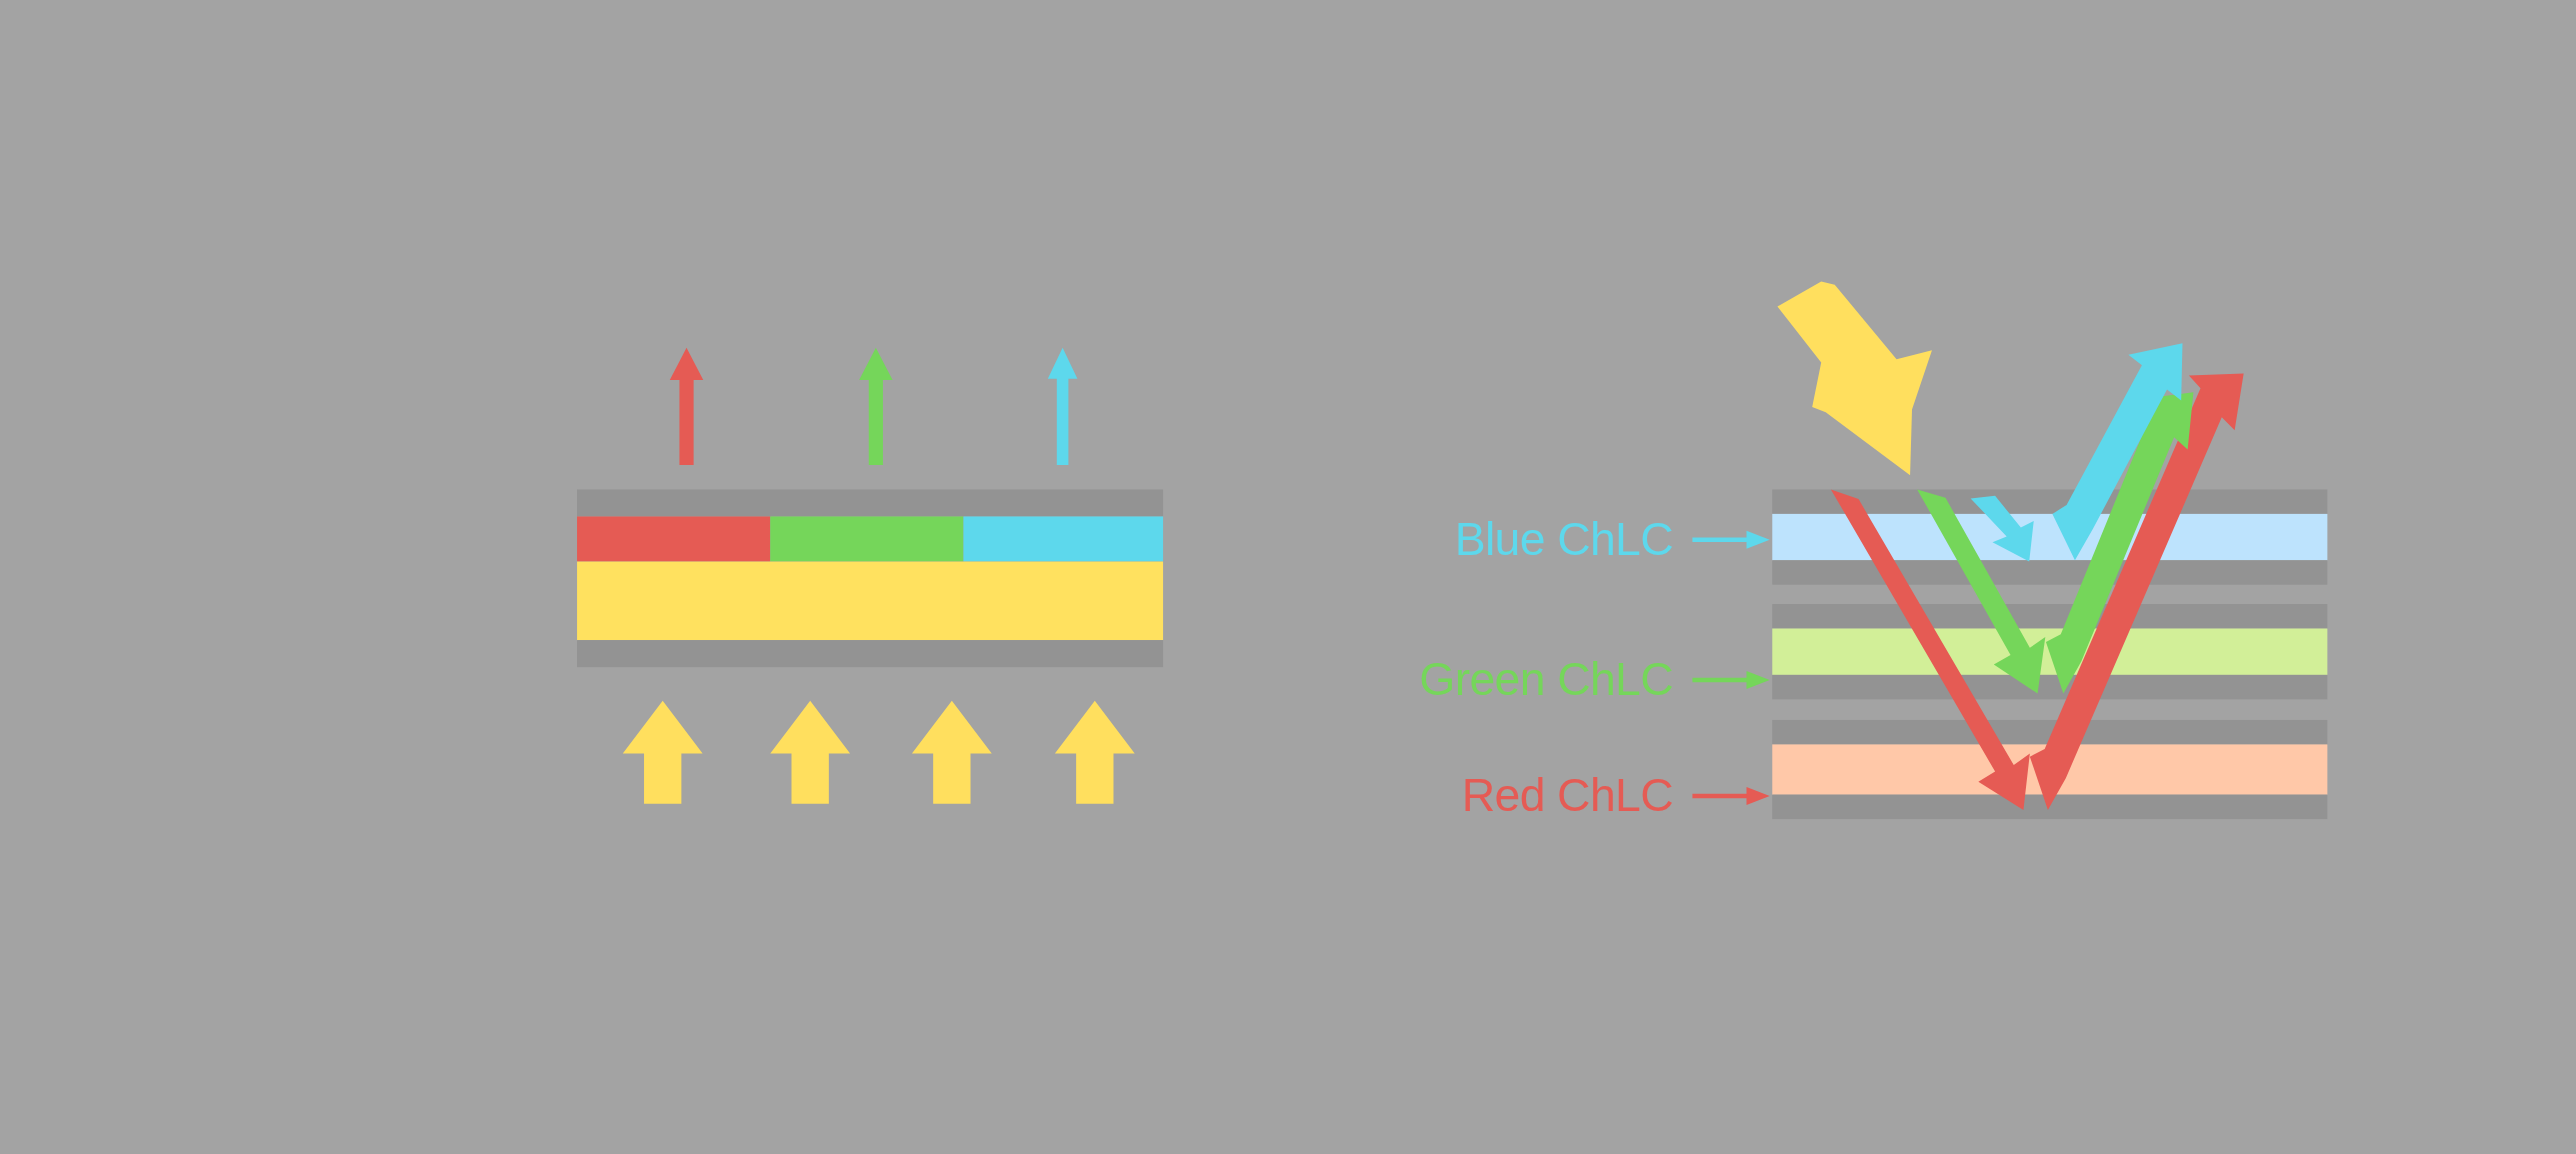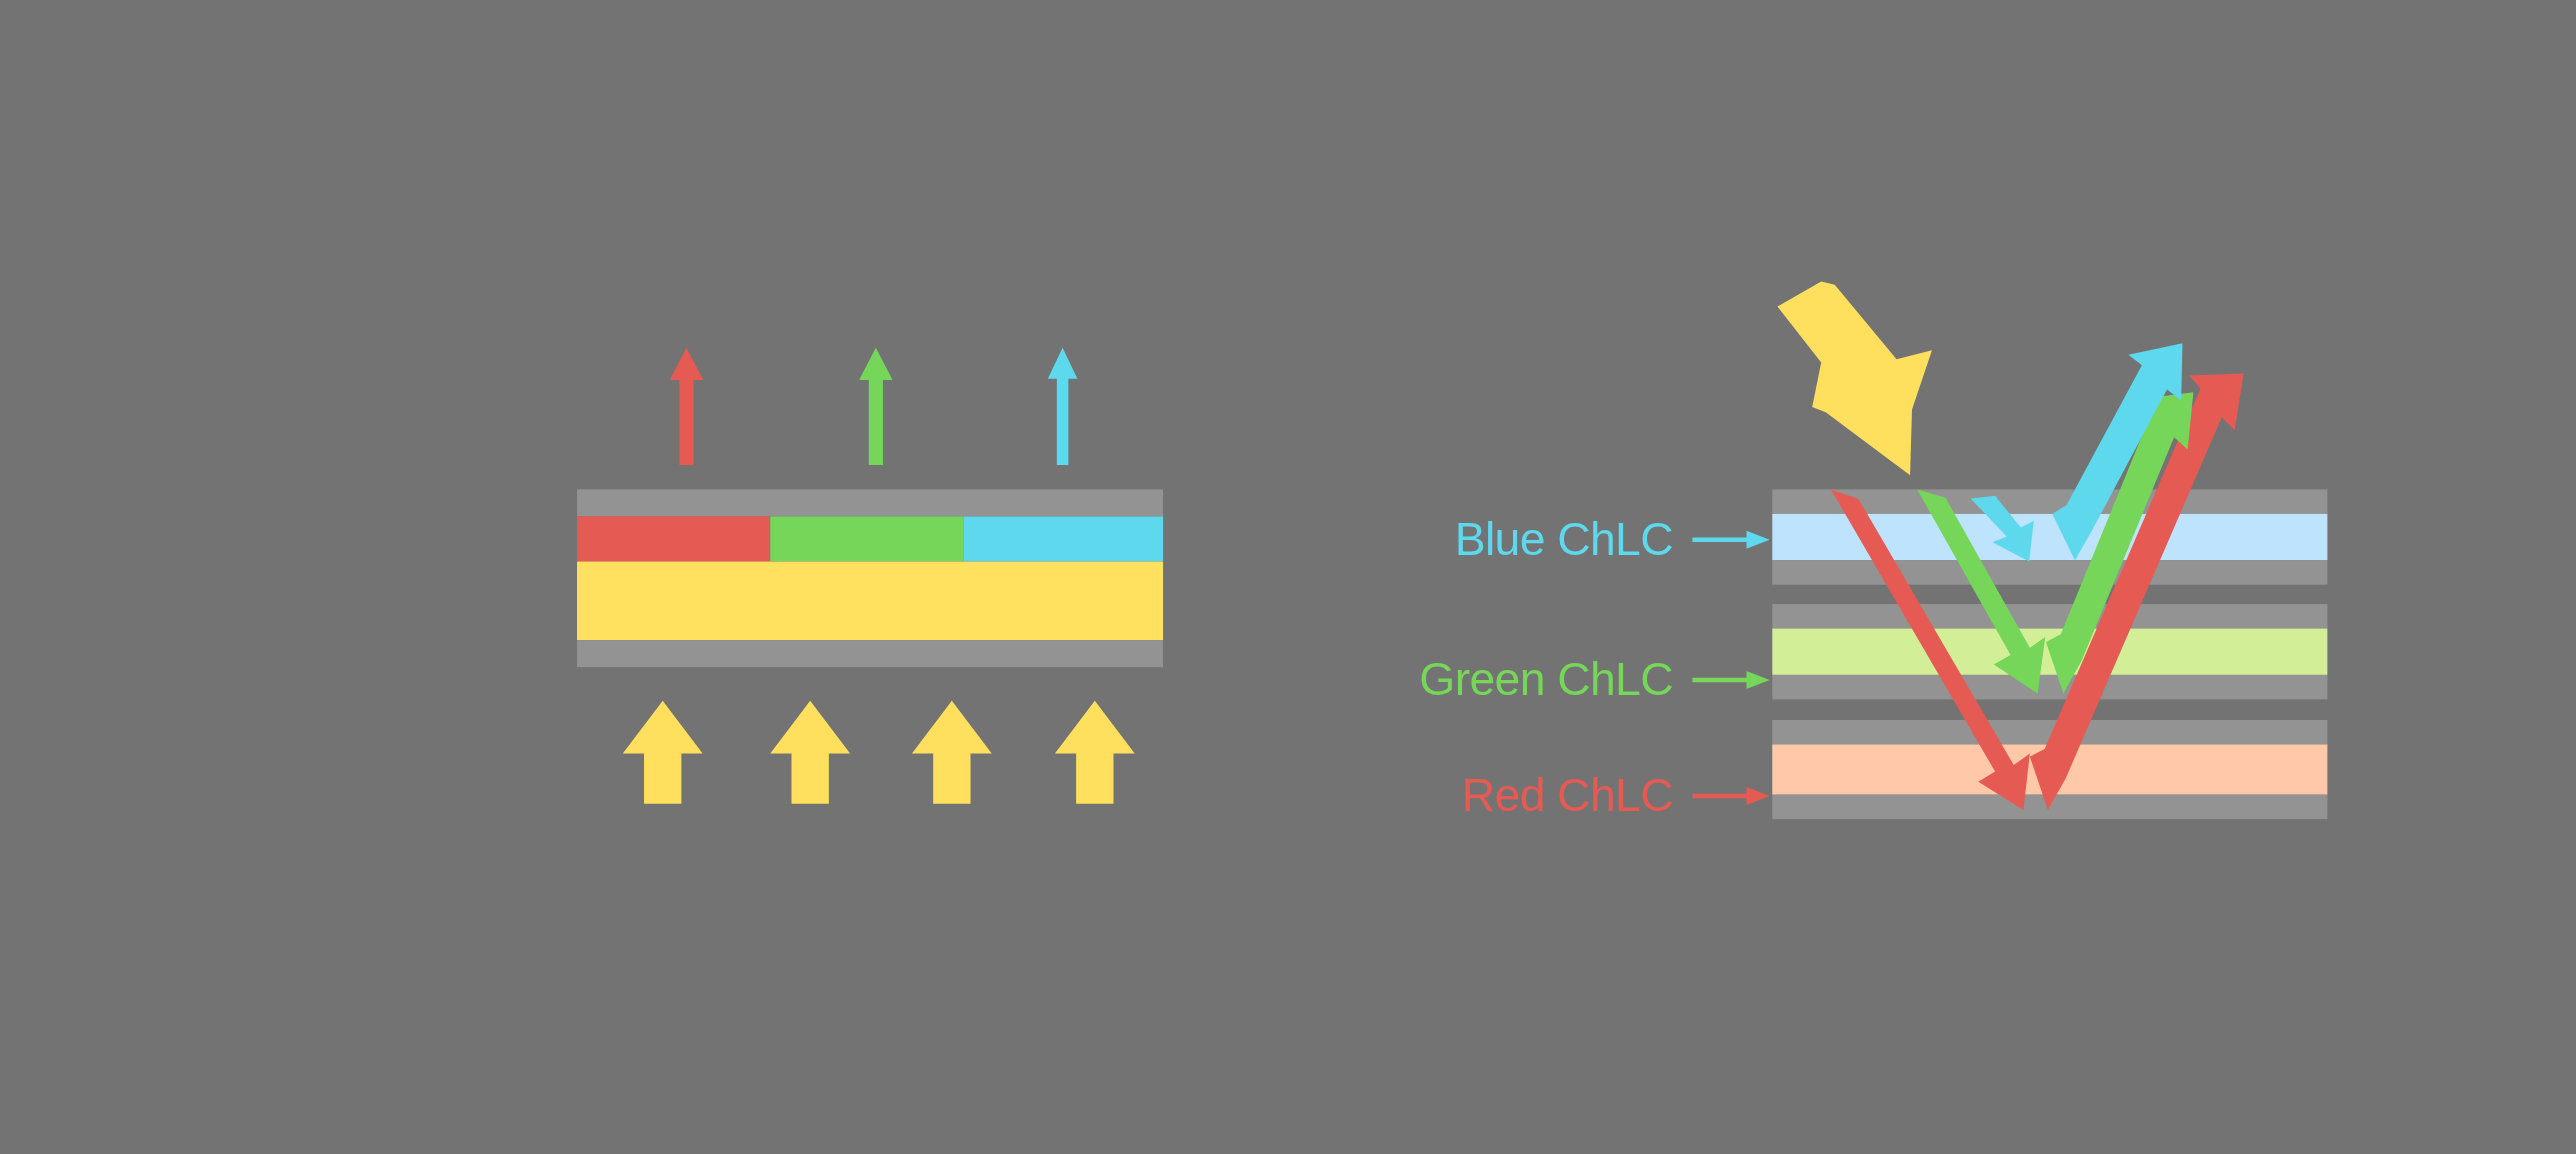--- a/index.html
+++ b/index.html
@@ -10,21 +10,21 @@
   body {
     width: 2576px;
     height: 1154px;
     font-family: "Liberation Sans", sans-serif;
     overflow: hidden;
   }
   #figure {
     position: relative;
     width: 2576px;
     height: 1154px;
-    background: #737373;
+    background: #a3a3a3;
     text-align: right;
   }
   svg.canvas {
     position: absolute;
     top: 0;
     left: 0;
     width: 2576px;
     height: 1154px;
     display: block;
   }

